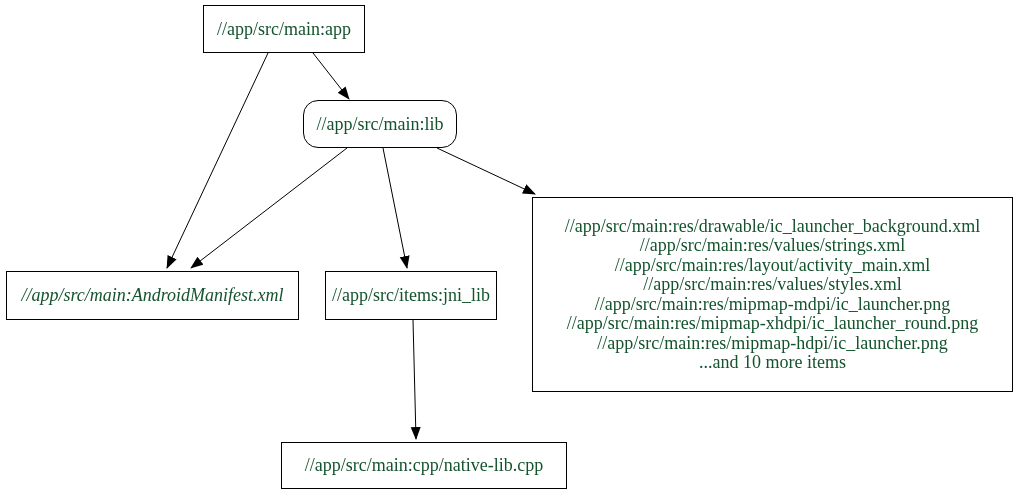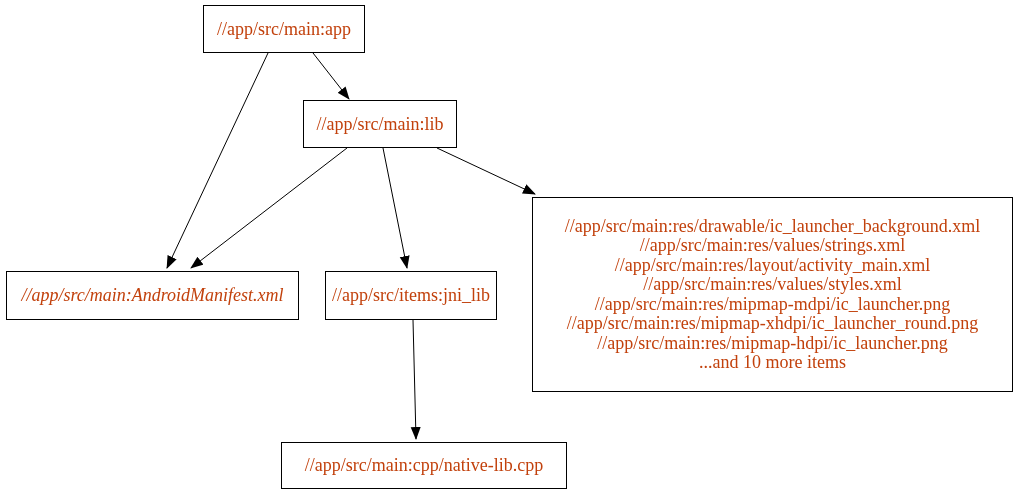--- a/index.html
+++ b/index.html
@@ -20,35 +20,35 @@
     left: 0;
     top: 0;
     width: 1018px;
     height: 496px;
   }
   .node {
     position: absolute;
     box-sizing: border-box;
     background: #ffffff;
     border: 1px solid #000000;
-    color: #c2410c;
+    color: #14532d;
     display: flex;
     align-items: center;
     justify-content: center;
     text-align: center;
     font-size: 18px;
     white-space: nowrap;
   }
   .node-multi {
     flex-direction: column;
     line-height: 19.5px;
     justify-content: center;
   }
   .node-app            { left: 203px; top: 5px;   width: 162px; height: 48px; }
-  .node-lib            { left: 303px; top: 100px; width: 154px; height: 48px; }
+  .node-lib            { left: 303px; top: 100px; width: 154px; height: 48px; border-radius: 15px; }
   .node-manifest       { left: 6px;   top: 271px; width: 293px; height: 49px; font-style: italic; }
   .node-jni-lib        { left: 325px; top: 271px; width: 172px; height: 49px; }
   .node-resources      { left: 532px; top: 197px; width: 481px; height: 195px; }
   .node-native-lib     { left: 281px; top: 442px; width: 286px; height: 47px; align-items: center; }
   .res-line {
     display: block;
     width: 100%;
   }
 </style>
 </head>

